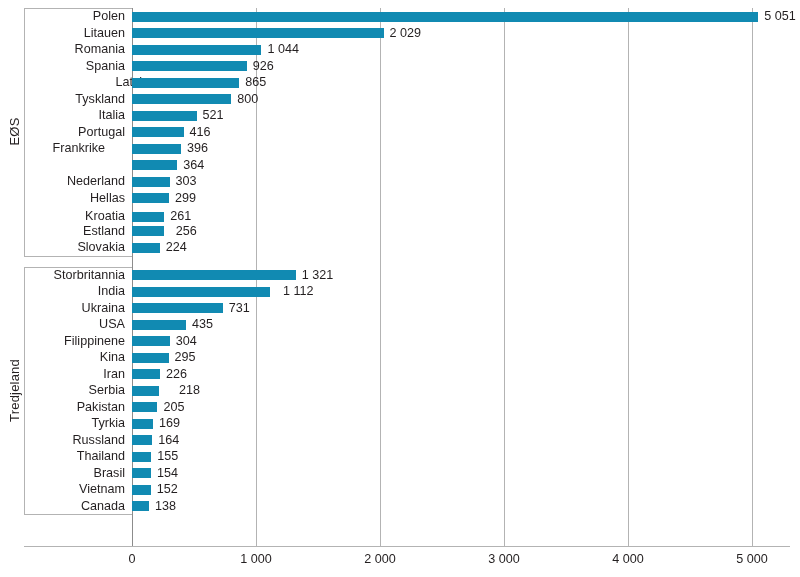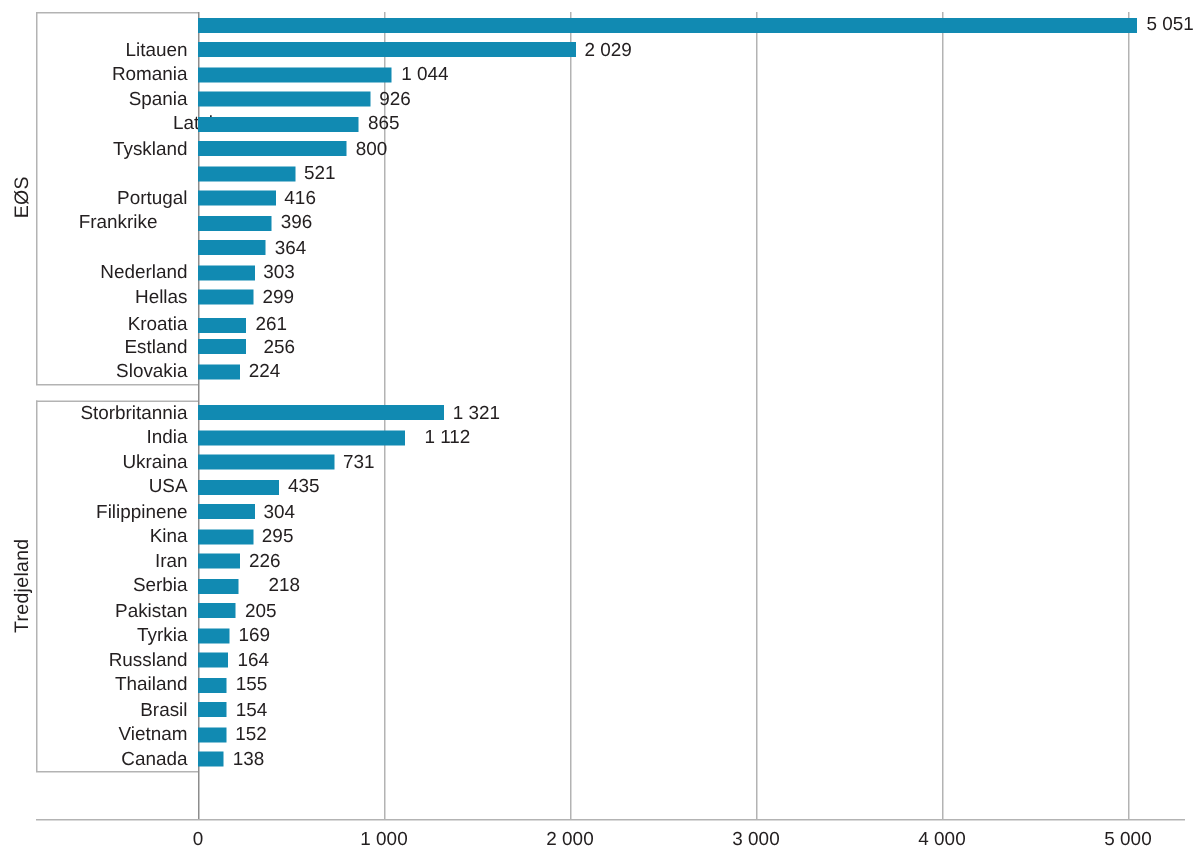--- a/index.html
+++ b/index.html
@@ -125,20 +125,21 @@
       <div class="frame-line frame-v" style="left: 24px; top: 266.5px; height: 247.5px;"></div>
       <div class="frame-line frame-h" style="left: 24px; top: 514px; width: 108px;"></div>
       <div class="axis-spine" style="left: 132px; top: 8px; height: 538px;"></div>
       <div class="gridline" style="left: 256px; top: 8px; height: 538px;"></div>
       <div class="gridline" style="left: 380px; top: 8px; height: 538px;"></div>
       <div class="gridline" style="left: 504px; top: 8px; height: 538px;"></div>
       <div class="gridline" style="left: 628px; top: 8px; height: 538px;"></div>
       <div class="gridline" style="left: 752px; top: 8px; height: 538px;"></div>
       <div class="frame-line frame-h" style="left: 24px; top: 546px; width: 766px;"></div>
       <div class="row" style="top: 8px;">
+        <div class="row-label" style="width: 132px; left: 0px;">Polen</div>
         <div class="bar" style="left: 132px; width: 626.324px; background: rgb(17, 138, 178);"></div>
         <div class="bar-value" style="left: 758.324px;">5 051</div>
       </div>
       <div class="row" style="top: 24.5px;">
         <div class="row-label" style="width: 132px; left: 0px;">Litauen</div>
         <div class="bar" style="left: 132px; width: 251.596px; background: rgb(17, 138, 178);"></div>
         <div class="bar-value" style="left: 383.596px;">2 029</div>
       </div>
       <div class="row" style="top: 41px;">
         <div class="row-label" style="width: 132px; left: 0px;">Romania</div>
@@ -154,20 +155,21 @@
         <div class="row-label" style="width: 156px; left: 0px;">Latvia</div>
         <div class="bar" style="left: 132px; width: 107.26px; background: rgb(17, 138, 178);"></div>
         <div class="bar-value" style="left: 239.26px;">865</div>
       </div>
       <div class="row" style="top: 90.5px;">
         <div class="row-label" style="width: 132px; left: 0px;">Tyskland</div>
         <div class="bar" style="left: 132px; width: 99.2px; background: rgb(17, 138, 178);"></div>
         <div class="bar-value" style="left: 231.2px;">800</div>
       </div>
       <div class="row" style="top: 107px;">
+        <div class="row-label" style="width: 132px; left: 0px;">Italia</div>
         <div class="bar" style="left: 132px; width: 64.604px; background: rgb(17, 138, 178);"></div>
         <div class="bar-value" style="left: 196.604px;">521</div>
       </div>
       <div class="row" style="top: 123.5px;">
         <div class="row-label" style="width: 132px; left: 0px;">Portugal</div>
         <div class="bar" style="left: 132px; width: 51.584px; background: rgb(17, 138, 178);"></div>
         <div class="bar-value" style="left: 183.584px;">416</div>
       </div>
       <div class="row" style="top: 140px;">
         <div class="row-label" style="width: 112px; left: 0px;">Frankrike</div>

